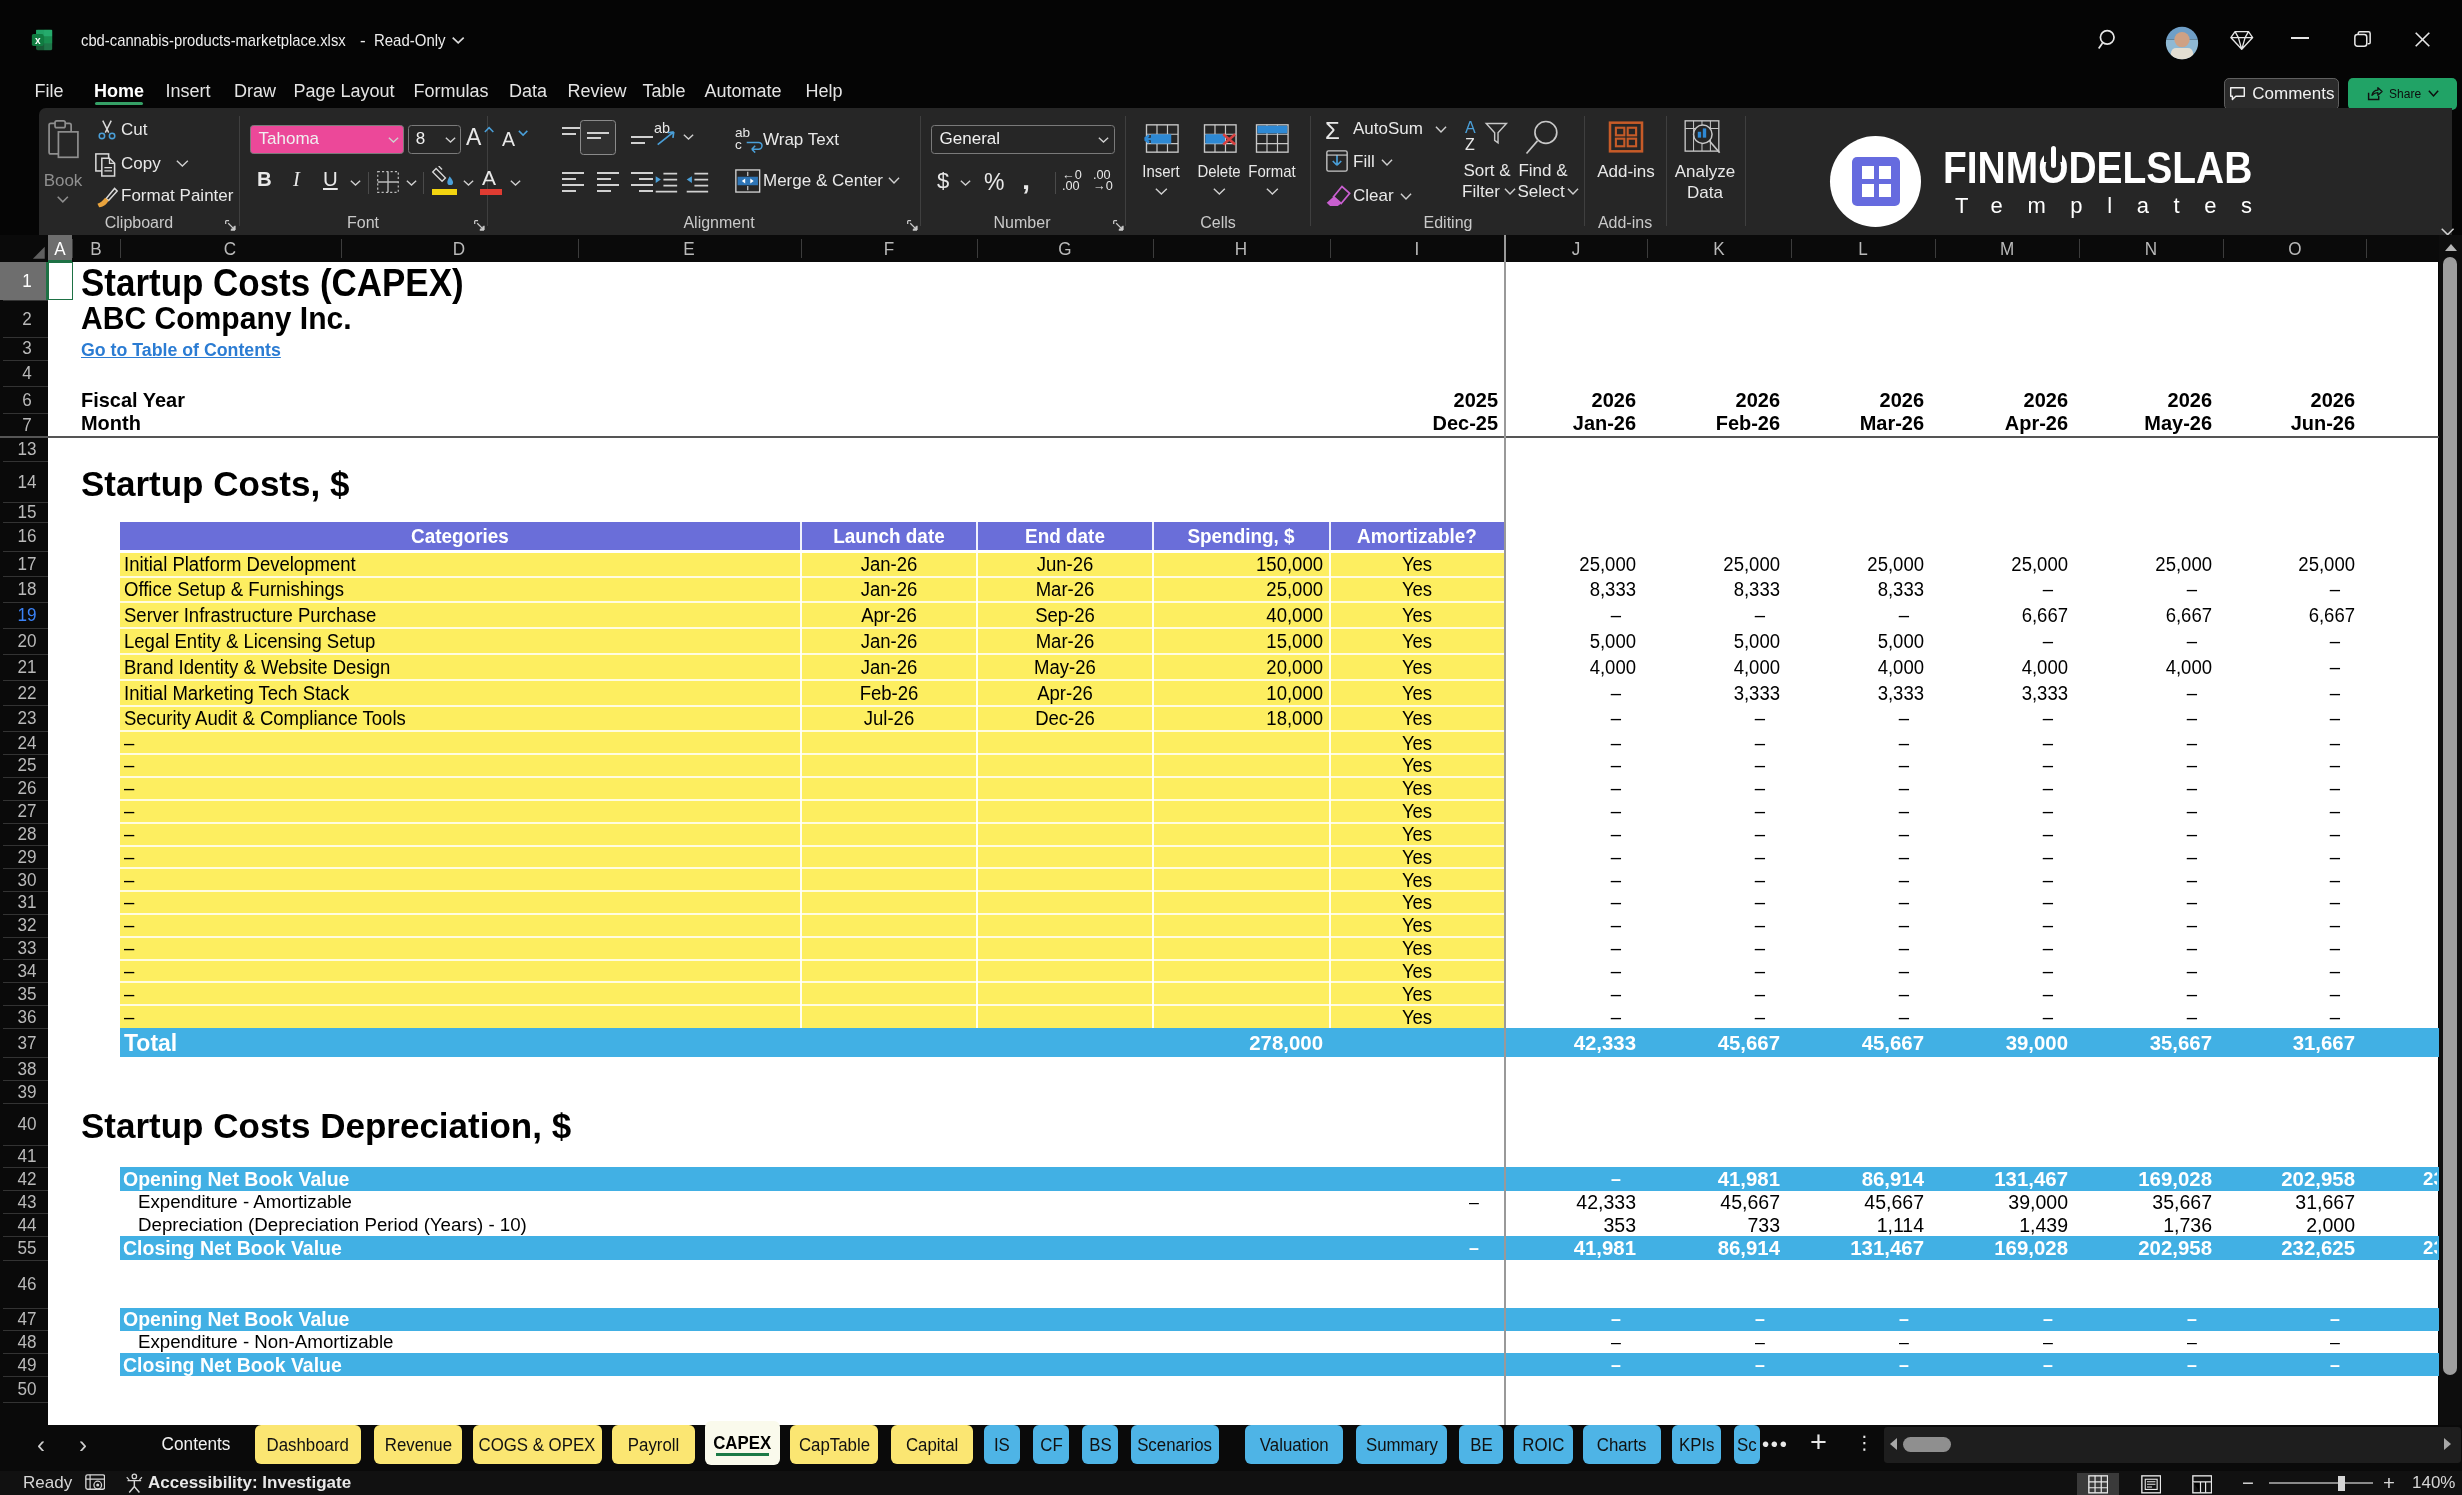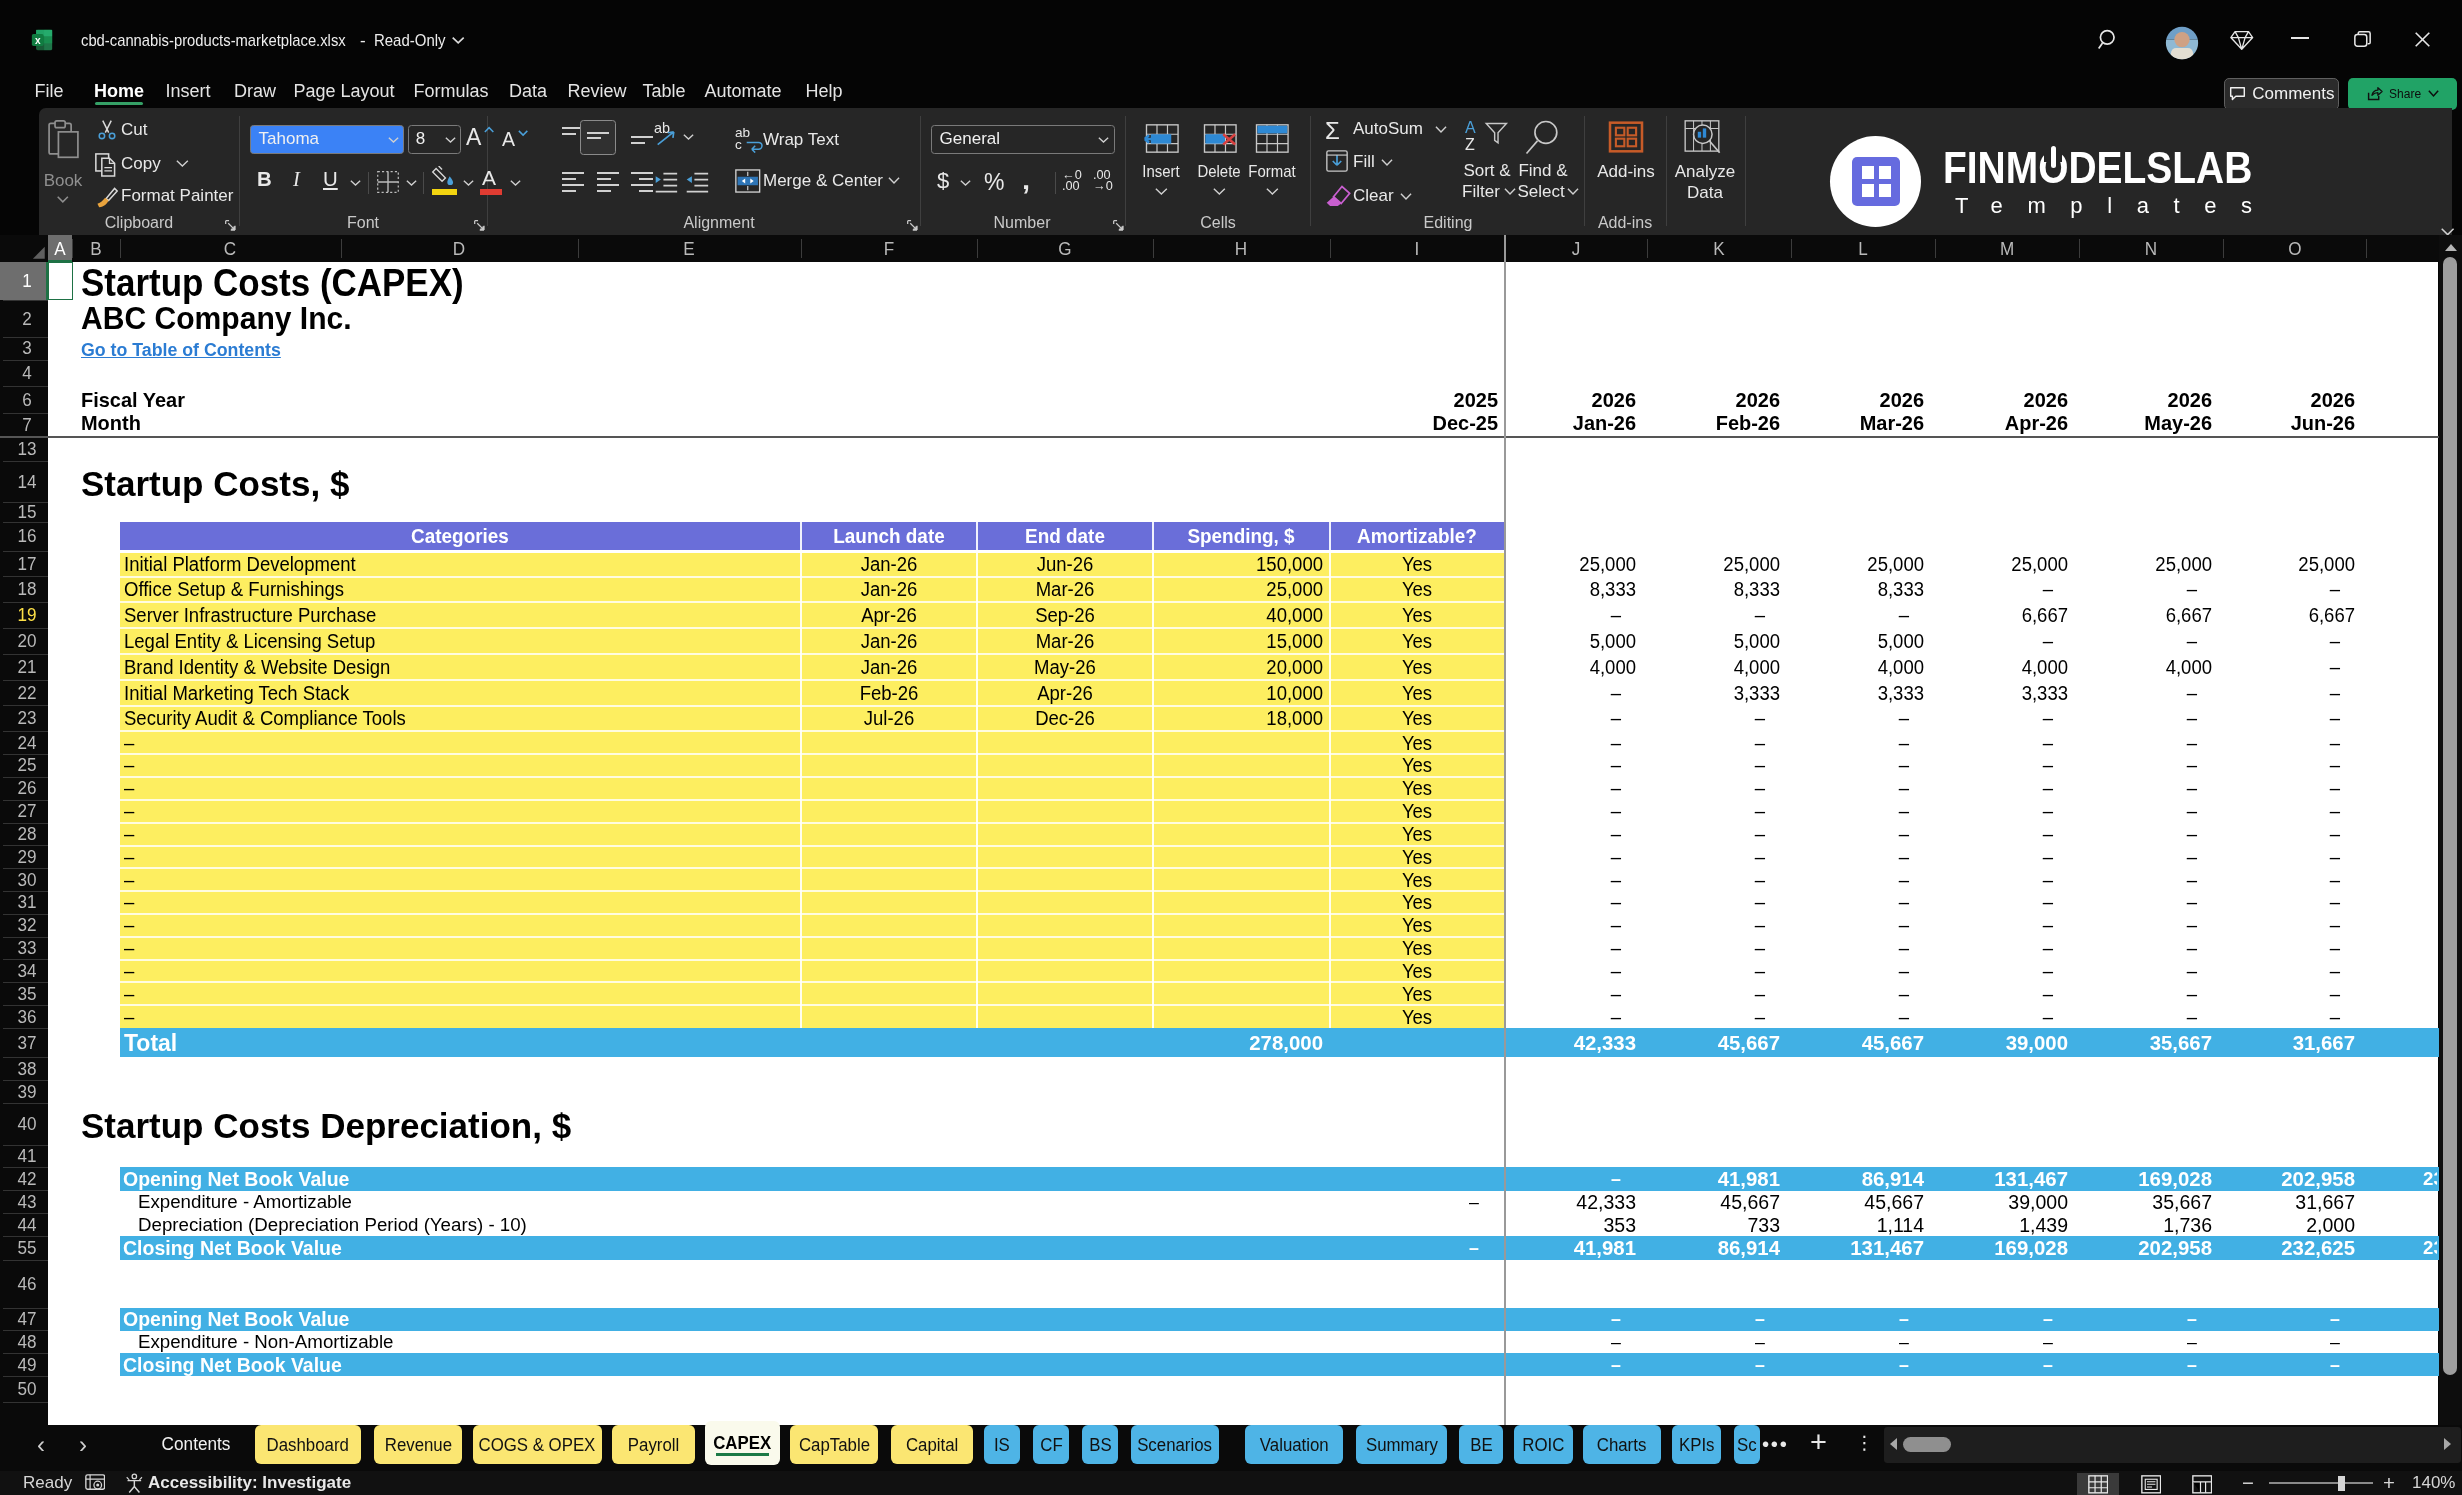--- a/index.html
+++ b/index.html
@@ -139,21 +139,21 @@
 <svg class="ab" style="left:176px;top:160px" width="12.7" height="7.6" viewBox="0 0 15 9">
       <path d="M1 1 L7.5 7 L14 1" stroke="#d0d0d0" stroke-width="1.7" fill="none"></path>
     </svg>
 
 <svg class="ab" style="left:94px;top:185px" width="24" height="24" viewBox="0 0 28 28">
  <path d="M14 16 L24 4 L27 7 L17 18 Z" stroke="#d8d8d8" stroke-width="1.7" fill="none"></path>
  <path d="M4 22 C8 21 10 18 13 15 L17 18 C15 22 12 25 6 26 Z" fill="#e8a33d"></path>
 </svg>
 <div class="ab" style="left:121px;top:196px;transform:translate(0,-50%);font-size:17px;color:#e8e8e8;">Format Painter</div>
 
-<div class="ab" style="left:250px;top:125px;width:154px;height:29px;border:0.8px solid #7a7a7a;border-radius:3.4px;background:#3b82f6;">
+<div class="ab" style="left:250px;top:125px;width:154px;height:29px;border:0.8px solid #7a7a7a;border-radius:3.4px;background:#ec4899;">
  <div class="ab" style="left:7.6px;top:3.4px;font-size:17px;color:#f0f0f0;">Tahoma</div>
  <svg class="ab" style="left:137px;top:11px" width="11" height="6.8" viewBox="0 0 13 8">
         <path d="M1 1 L6.5 6 L12 1" stroke="#d0d0d0" stroke-width="1.6" fill="none"></path>
       </svg>
 </div>
 <div class="ab" style="left:408px;top:125px;width:53px;height:29px;border:0.8px solid #7a7a7a;border-radius:3.4px;background:#262626;">
  <div class="ab" style="left:6.8px;top:3.4px;font-size:17px;color:#f0f0f0;">8</div>
  <svg class="ab" style="left:36px;top:11px" width="11" height="6.8" viewBox="0 0 13 8">
         <path d="M1 1 L6.5 6 L12 1" stroke="#d0d0d0" stroke-width="1.6" fill="none"></path>
       </svg>
@@ -423,21 +423,21 @@
 <div class="ab" style="left:27px;top:482px;transform:translate(-50%,-50%);white-space:nowrap;"><span style="display:inline-block;transform:scaleX(0.95);transform-origin:center center;font-size:18px;font-weight:normal;color:#b9b9b9;">14</span></div>
 <div class="ab" style="left:3.4px;top:502px;width:45px;height:0.8px;background:#333333;"></div>
 <div class="ab" style="left:27px;top:512px;transform:translate(-50%,-50%);white-space:nowrap;"><span style="display:inline-block;transform:scaleX(0.95);transform-origin:center center;font-size:18px;font-weight:normal;color:#b9b9b9;">15</span></div>
 <div class="ab" style="left:3.4px;top:522px;width:45px;height:0.8px;background:#333333;"></div>
 <div class="ab" style="left:27px;top:536px;transform:translate(-50%,-50%);white-space:nowrap;"><span style="display:inline-block;transform:scaleX(0.95);transform-origin:center center;font-size:18px;font-weight:normal;color:#b9b9b9;">16</span></div>
 <div class="ab" style="left:3.4px;top:551px;width:45px;height:0.8px;background:#333333;"></div>
 <div class="ab" style="left:27px;top:564px;transform:translate(-50%,-50%);white-space:nowrap;"><span style="display:inline-block;transform:scaleX(0.95);transform-origin:center center;font-size:18px;font-weight:normal;color:#b9b9b9;">17</span></div>
 <div class="ab" style="left:3.4px;top:576px;width:45px;height:0.8px;background:#333333;"></div>
 <div class="ab" style="left:27px;top:589px;transform:translate(-50%,-50%);white-space:nowrap;"><span style="display:inline-block;transform:scaleX(0.95);transform-origin:center center;font-size:18px;font-weight:normal;color:#b9b9b9;">18</span></div>
 <div class="ab" style="left:3.4px;top:602px;width:45px;height:0.8px;background:#333333;"></div>
-<div class="ab" style="left:27px;top:615px;transform:translate(-50%,-50%);white-space:nowrap;"><span style="display:inline-block;transform:scaleX(0.95);transform-origin:center center;font-size:18px;font-weight:normal;color:#fde047;">19</span></div>
+<div class="ab" style="left:27px;top:615px;transform:translate(-50%,-50%);white-space:nowrap;"><span style="display:inline-block;transform:scaleX(0.95);transform-origin:center center;font-size:18px;font-weight:normal;color:#3b82f6;">19</span></div>
 <div class="ab" style="left:3.4px;top:628px;width:45px;height:0.8px;background:#333333;"></div>
 <div class="ab" style="left:27px;top:641px;transform:translate(-50%,-50%);white-space:nowrap;"><span style="display:inline-block;transform:scaleX(0.95);transform-origin:center center;font-size:18px;font-weight:normal;color:#b9b9b9;">20</span></div>
 <div class="ab" style="left:3.4px;top:654px;width:45px;height:0.8px;background:#333333;"></div>
 <div class="ab" style="left:27px;top:667px;transform:translate(-50%,-50%);white-space:nowrap;"><span style="display:inline-block;transform:scaleX(0.95);transform-origin:center center;font-size:18px;font-weight:normal;color:#b9b9b9;">21</span></div>
 <div class="ab" style="left:3.4px;top:680px;width:45px;height:0.8px;background:#333333;"></div>
 <div class="ab" style="left:27px;top:693px;transform:translate(-50%,-50%);white-space:nowrap;"><span style="display:inline-block;transform:scaleX(0.95);transform-origin:center center;font-size:18px;font-weight:normal;color:#b9b9b9;">22</span></div>
 <div class="ab" style="left:3.4px;top:705px;width:45px;height:0.8px;background:#333333;"></div>
 <div class="ab" style="left:27px;top:718px;transform:translate(-50%,-50%);white-space:nowrap;"><span style="display:inline-block;transform:scaleX(0.95);transform-origin:center center;font-size:18px;font-weight:normal;color:#b9b9b9;">23</span></div>
 <div class="ab" style="left:3.4px;top:731px;width:45px;height:0.8px;background:#333333;"></div>
 <div class="ab" style="left:27px;top:743px;transform:translate(-50%,-50%);white-space:nowrap;"><span style="display:inline-block;transform:scaleX(0.95);transform-origin:center center;font-size:18px;font-weight:normal;color:#b9b9b9;">24</span></div>

